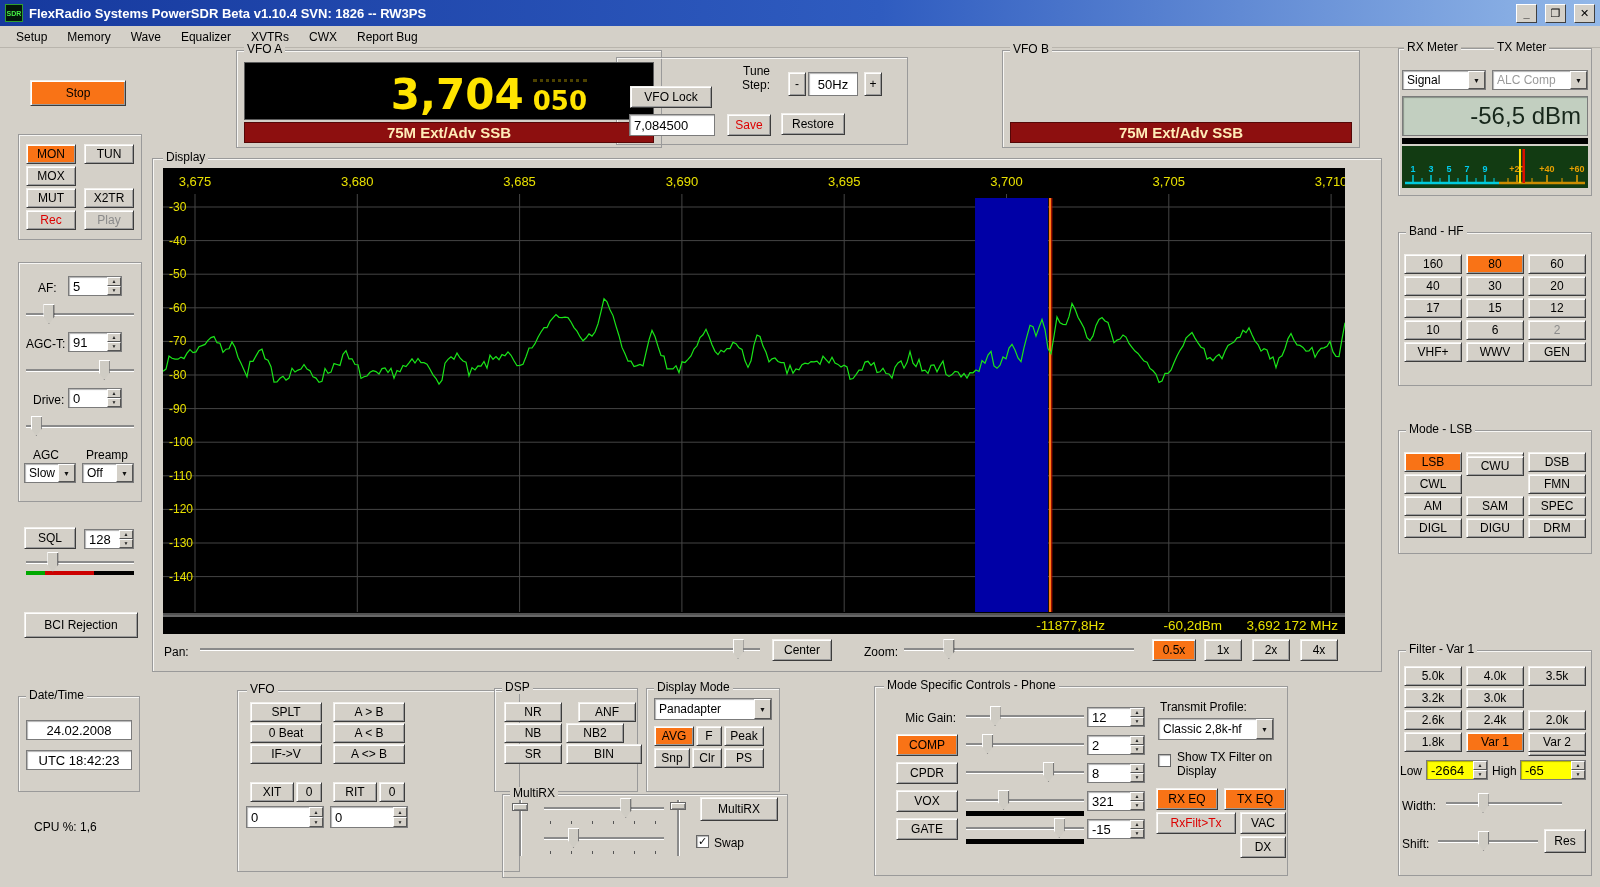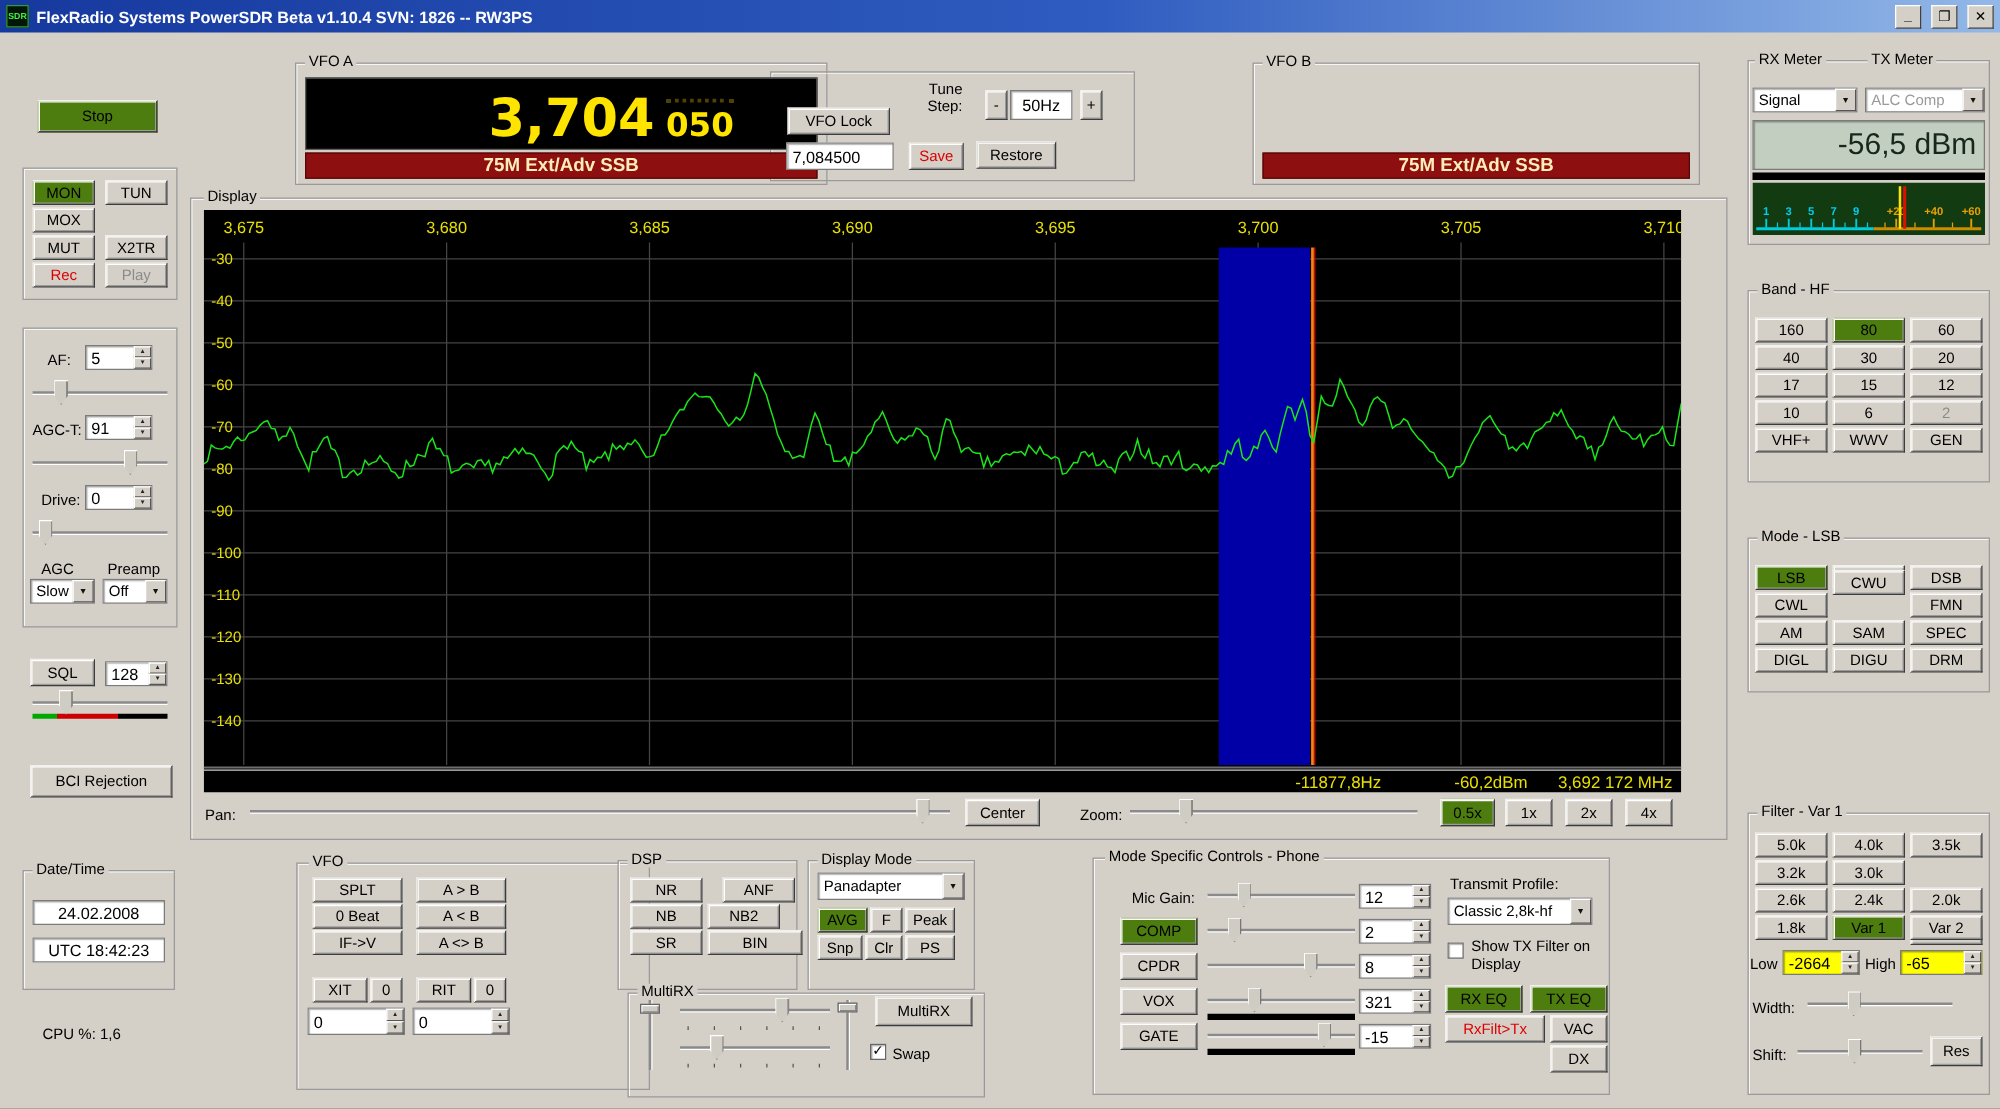--- a/index.html
+++ b/index.html
@@ -16,21 +16,21 @@
   .winbtn{width:21px;height:19px;background:#d4d0c8;border:1px solid;border-color:#fff #404040 #404040 #fff;
     color:#000;font-size:11px;font-weight:700;display:flex;align-items:center;justify-content:center;margin-left:2px}
   .menubar{position:absolute;top:26px;left:0;width:1600px;height:22px;display:flex;align-items:center;
     padding-left:6px;border-bottom:1px solid #b9b5ad}
   .menu-item{padding:3px 10px;white-space:nowrap}
   .group{position:absolute;border:1px solid #9a9a9a;box-shadow:inset 1px 1px 0 rgba(255,255,255,.8)}
   .legend{position:absolute;background:#d4d0c8;padding:0 3px;font-size:12px;line-height:13px;white-space:nowrap}
   .btn{position:absolute;display:flex;align-items:center;justify-content:center;font-size:12px;background:#d4d0c8;
     border:1px solid;border-color:#f2f0ec #3c3c3c #3c3c3c #f2f0ec;
     box-shadow:inset 1px 1px 0 #fff,inset -1px -1px 0 #9b9b9b;white-space:nowrap;cursor:default}
-  .btn.yellow{background:#4d7c0f}
+  .btn.yellow{background:#f97316}
   .btn.red{color:#dd0000}
   .btn.dis{color:#8b8b8b}
   .field{position:absolute;background:#fff;border:1px solid #7b7b7b;box-shadow:inset 1px 1px 1px rgba(0,0,0,.3);
     display:flex;align-items:center;padding:0 4px;font-size:13px;white-space:nowrap}
   .field.center{justify-content:center}
   .lbl{position:absolute;white-space:nowrap;font-size:12px}
   .lbl.r{text-align:right}
   .spin{position:absolute;display:flex;border:1px solid #7b7b7b;box-shadow:inset 1px 1px 1px rgba(0,0,0,.3);background:#fff}
   .spin.yellow{background:#ffff00}
   .spin .sv{flex:1;display:flex;align-items:center;padding-left:4px;font-size:13px;overflow:hidden}
@@ -73,20 +73,29 @@
 
   <div class="titlebar">
     <div class="app-icon">SDR</div>
     <span>FlexRadio Systems PowerSDR  Beta v1.10.4   SVN: 1826   --   RW3PS</span>
     <span class="tb-sp"></span>
     <div class="winbtn">_</div>
     <div class="winbtn">❐</div>
     <div class="winbtn">✕</div>
   </div>
 
+  <div class="menubar" id="menubar">
+      <span class="menu-item">Setup</span>
+      <span class="menu-item">Memory</span>
+      <span class="menu-item">Wave</span>
+      <span class="menu-item">Equalizer</span>
+      <span class="menu-item">XVTRs</span>
+      <span class="menu-item">CWX</span>
+      <span class="menu-item">Report Bug</span>
+    </div>
 
   <div class="group" style="left:18px;top:134px;width:124px;height:106px"></div>
   <div class="group" style="left:18px;top:262px;width:124px;height:240px"></div>
   <div class="group" style="left:18px;top:696px;width:122px;height:96px"></div>
   <div class="group" style="left:236px;top:50px;width:426px;height:98px"></div>
   <div class="group" style="left:616px;top:57px;width:292px;height:88px"></div>
   <div class="group" style="left:1002px;top:50px;width:358px;height:98px"></div>
   <div class="group" style="left:1398px;top:48px;width:194px;height:148px"></div>
   <div class="group" style="left:152px;top:158px;width:1230px;height:514px"></div>
   <div class="group" style="left:237px;top:690px;width:283px;height:182px"></div>

